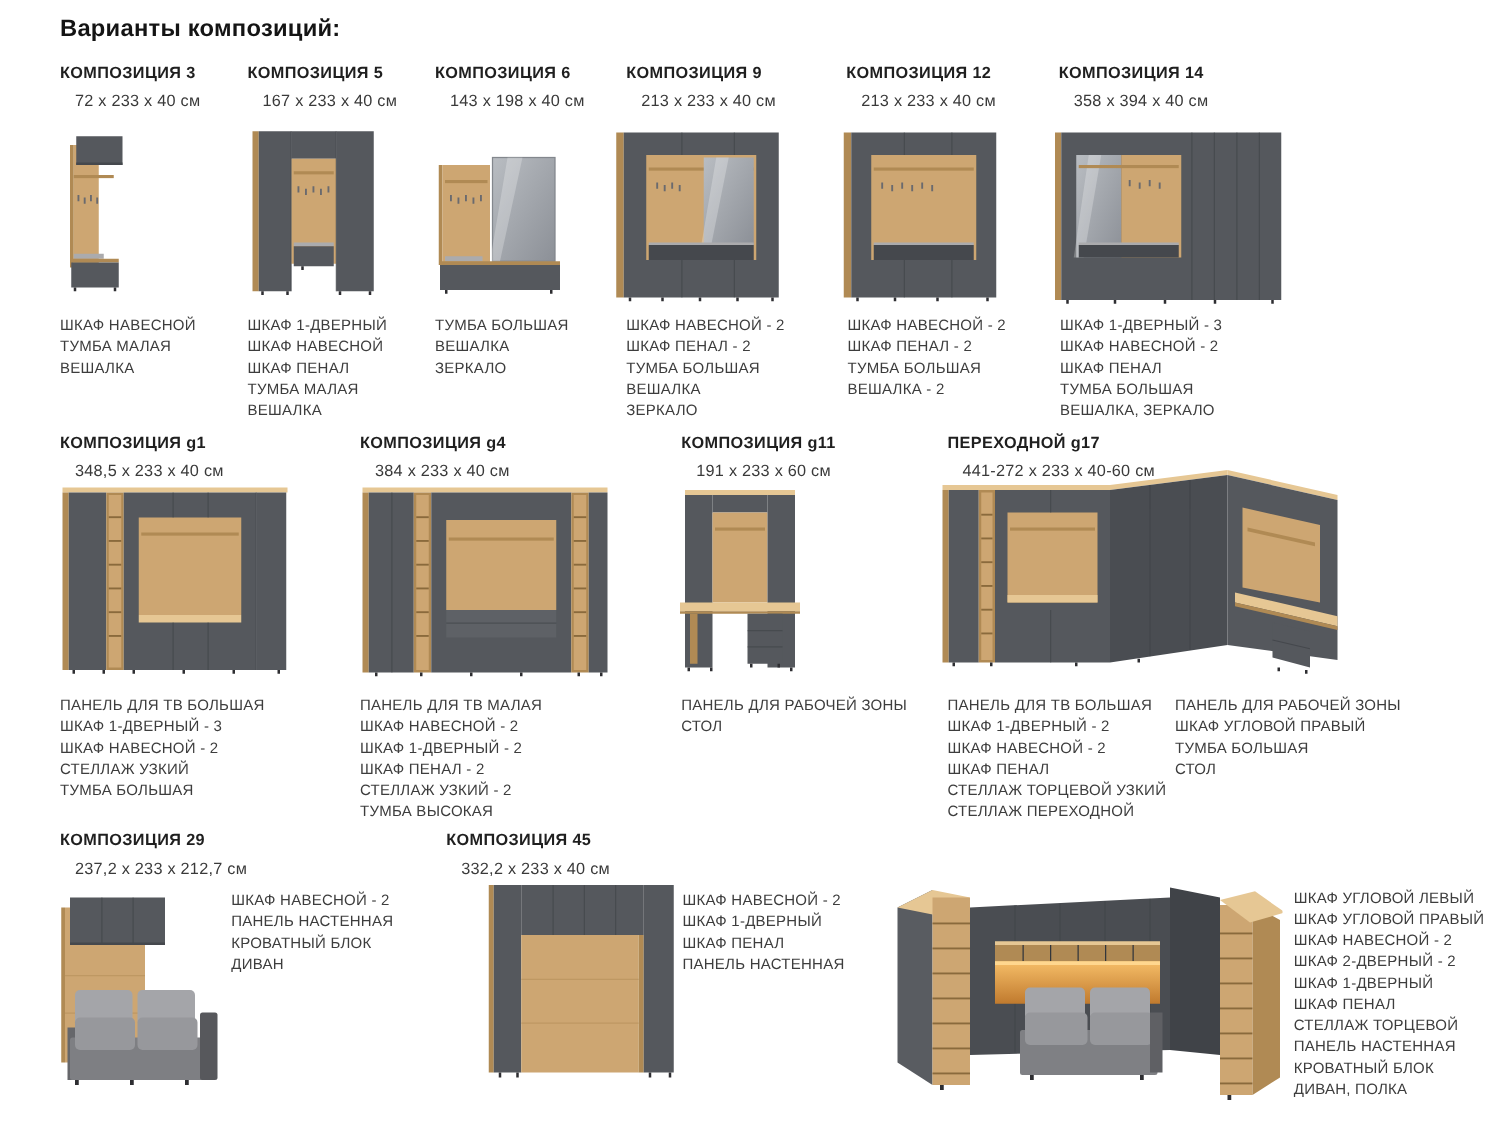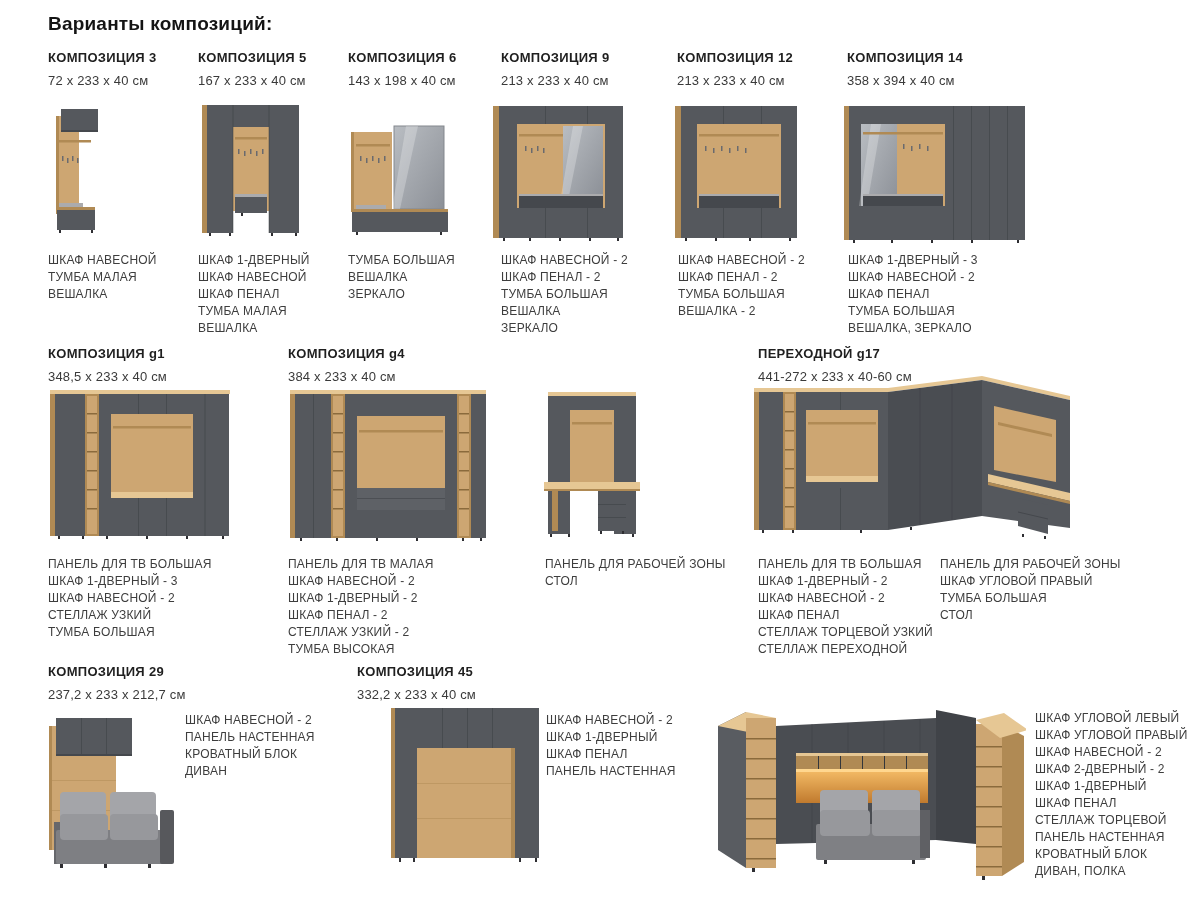--- a/index.html
+++ b/index.html
@@ -1,21 +1,21 @@
 <!DOCTYPE html>
 <html><head>
 <meta charset="utf-8">
 <style>
   html,body{margin:0;padding:0;background:#ffffff;}
   .canvas{position:relative;width:1200px;height:900px;background:#ffffff;overflow:hidden;
           font-family:"Liberation Sans", sans-serif;color:#1e1e1e;}
   .page-title{position:absolute;left:48px;top:13px;font-size:19px;font-weight:bold;color:#141414;letter-spacing:.2px;}
   .comp-head{position:absolute;}
   .comp-name{font-size:13px;font-weight:bold;color:#1f1f1f;letter-spacing:.3px;white-space:nowrap;}
-  .comp-dims{font-size:13px;color:#3a3a3a;margin-top:8px;white-space:nowrap;letter-spacing:.2px;}
+  .comp-dims{font-size:13px;color:#3a3a3a;margin-top:8px;white-space:nowrap;letter-spacing:.2px;margin-left:12px;}
   .item-list{position:absolute;font-size:12px;color:#3d3d3d;letter-spacing:.2px;}
   .item-list .list-line{line-height:17px;white-space:nowrap;}
   .comp-img{position:absolute;}
   .comp-img svg{display:block;width:100%;height:100%;}
   
   svg .w  {fill:#CDA672;}  
   svg .wd {fill:#B08A54;}  
   svg .wt {fill:#E6C794;}  
   svg .wl {fill:#8A6A3C;}  
   svg .g  {fill:#55585D;}  
@@ -249,20 +249,24 @@
       <div class="list-line">ВЕШАЛКА, ЗЕРКАЛО</div>
     </div>
 
   <div class="comp-head" style="left:48px;top:346px">
     <div class="comp-name">КОМПОЗИЦИЯ g1</div>
     <div class="comp-dims">348,5 x 233 x 40 см</div>
   </div>
   <div class="comp-head" style="left:288px;top:346px">
     <div class="comp-name">КОМПОЗИЦИЯ g4</div>
     <div class="comp-dims">384 x 233 x 40 см</div>
+  </div>
+  <div class="comp-head" style="left:545px;top:346px">
+    <div class="comp-name">КОМПОЗИЦИЯ g11</div>
+    <div class="comp-dims">191 x 233 x 60 см</div>
   </div>
   <div class="comp-head" style="left:758px;top:346px">
     <div class="comp-name">ПЕРЕХОДНОЙ g17</div>
     <div class="comp-dims">441-272 x 233 x 40-60 см</div>
   </div>
 
   <div class="comp-img" style="left:46px;top:384px;width:188px;height:158px">
     <svg viewBox="0 0 188 158">
       <rect class="wt" x="4" y="6" width="180" height="4"></rect>
       <rect class="wd" x="4" y="10" width="5" height="142"></rect>

